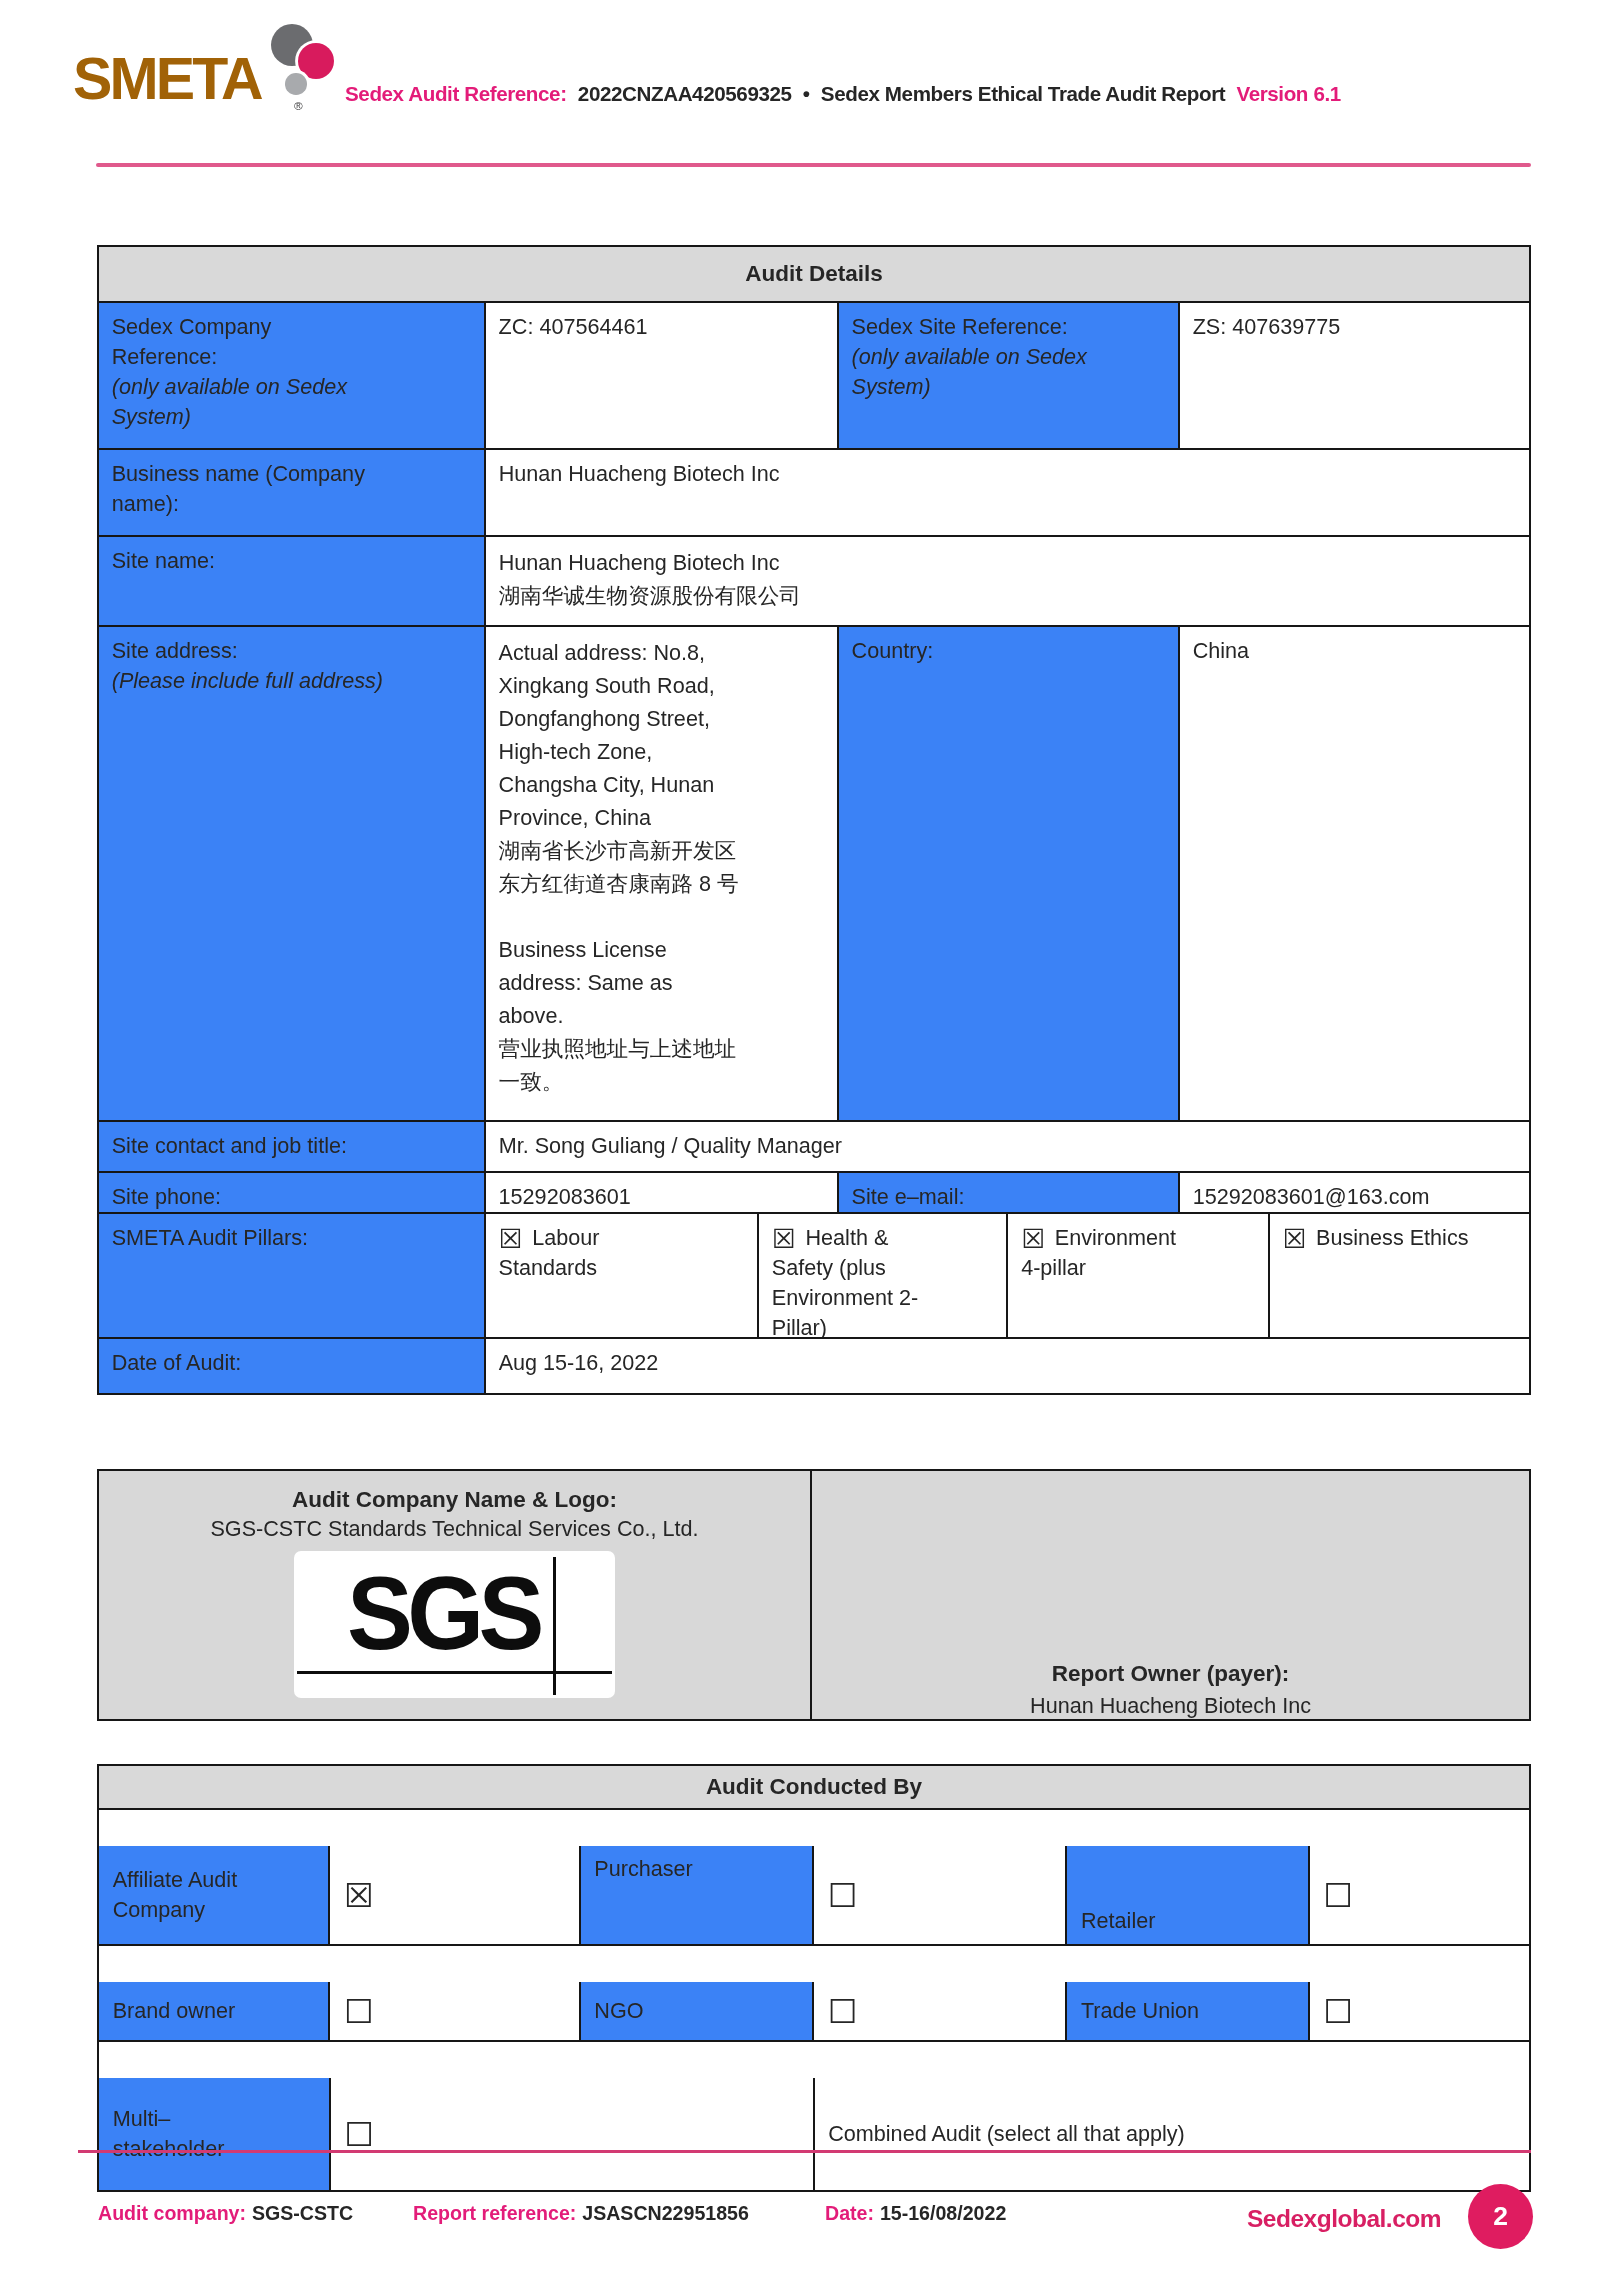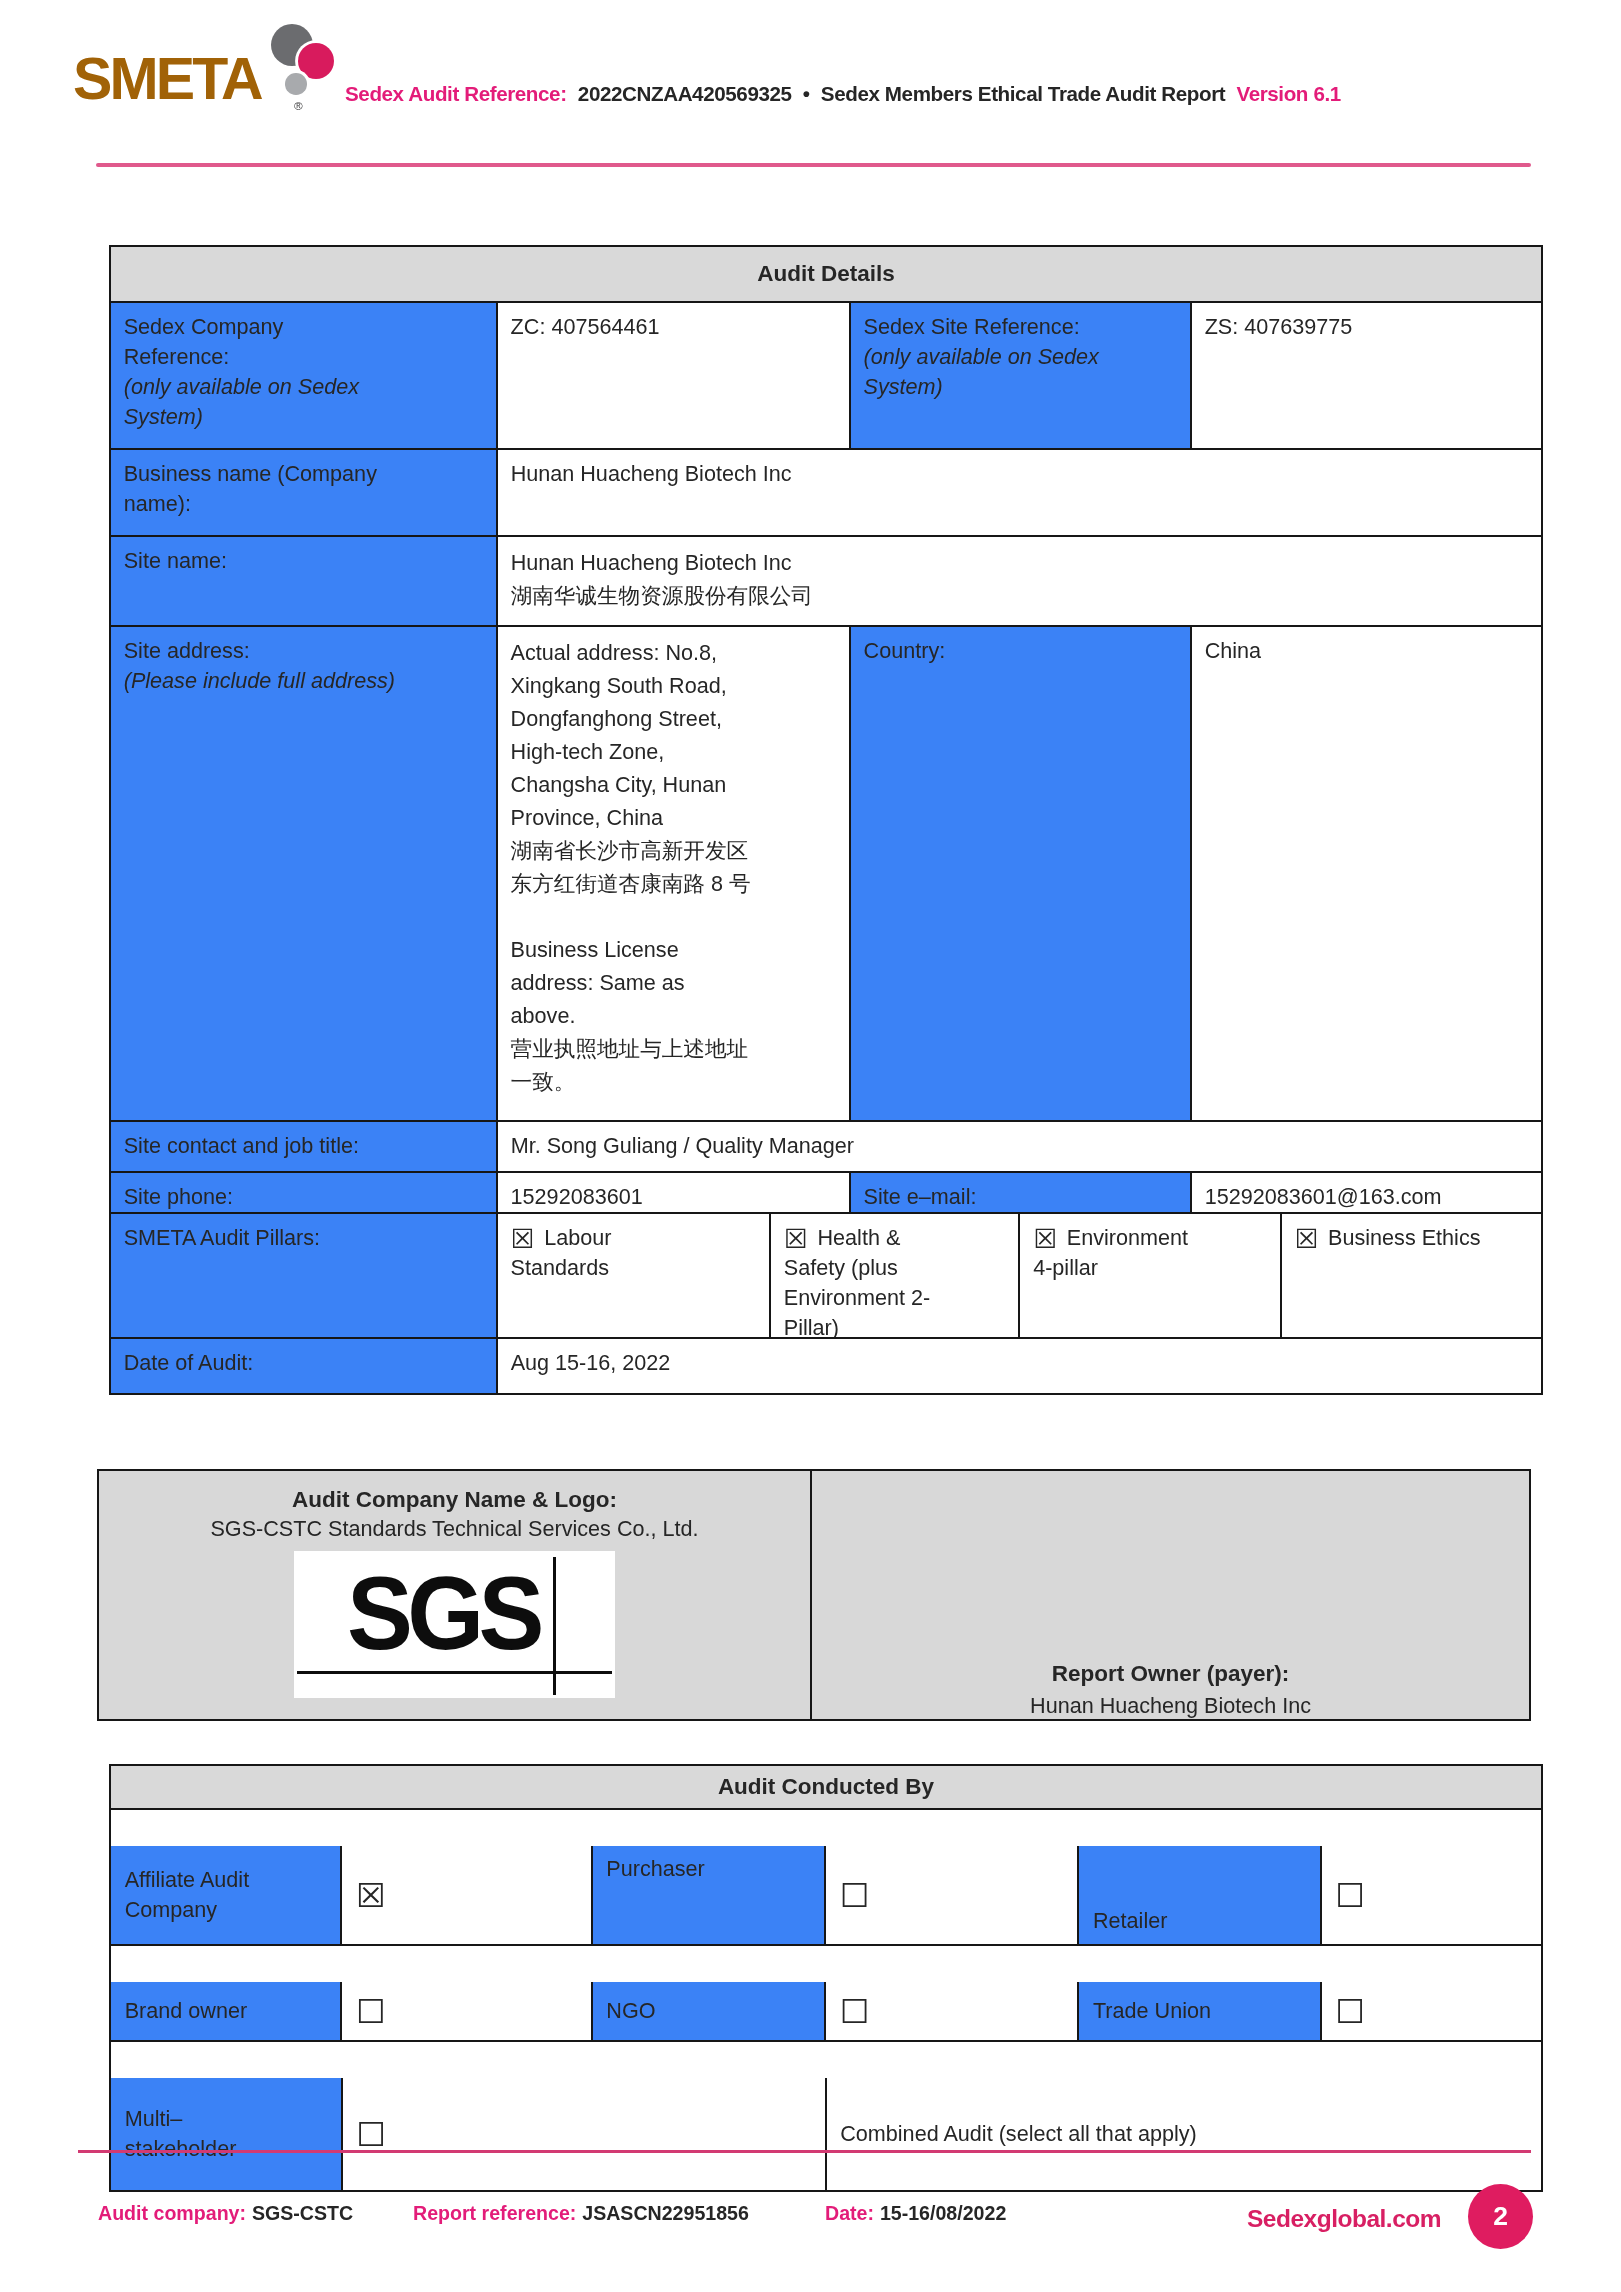--- a/index.html
+++ b/index.html
@@ -14,21 +14,21 @@
   .dot-pink  { left:298px; top:43px; width:36px; height:36px; background:#d81b5d; box-shadow:0 0 0 2.9px #fff; }
   .dot-light { left:285px; top:73px; width:21.6px; height:21.6px; background:#a8aaad; box-shadow:0 0 0 2.9px #fff; }
   .rmark { position:absolute; left:294px; top:99px; font-size:11.8px; color:#414042; }
   .refline { position:absolute; left:345px; top:82px; font-size:20.6px; font-weight:600; letter-spacing:-0.4px; white-space:nowrap; }
   .refline span { margin-right:5.9px; }
   .pink { color:#e31c79; }
   .heavy { font-weight:800; }
   .rule-top { position:absolute; left:96px; top:163px; width:1435px; height:3.9px; background:#e0598c; border-radius:2px; }
 
   
-  .tbl { position:absolute; left:97px; width:1434px; border:2.9px solid #161616; display:flex; flex-direction:column; background:#fff;margin-left:12px; }
+  .tbl { position:absolute; left:97px; width:1434px; border:2.9px solid #161616; display:flex; flex-direction:column; background:#fff; }
   .trow { display:flex; border-bottom:2px solid #161616; }
   .trow:last-child { border-bottom:0; }
   .cell { border-right:2px solid #161616; padding:8.8px 12.7px; font-size:21.6px; line-height:30px; overflow:hidden; }
   .cell:last-child { border-right:0; }
   .cell > span { display:block; }
   .lbl { background:#3b82f6; }
   .hdrbar { background:#d9d9d9; width:100%; display:flex; align-items:center; justify-content:center; font-weight:700; font-size:22.5px; padding:0; }
   .pre { white-space:pre-line; }
   .note { font-style:italic; }
   .tall { line-height:33px; }
@@ -40,21 +40,21 @@
   .details { top:245px; }
 
   
   .company { position:absolute; left:97px; top:1469px; width:1434px; height:252px; border:2.9px solid #161616; display:flex; }
   .company-left { width:713px; border-right:2px solid #161616; background:#d8d8d8; text-align:center; padding-top:15.7px; }
   .company-right { flex:1; background:#d8d8d8; display:flex; flex-direction:column; justify-content:flex-end; text-align:center; }
   .company-title { font-weight:700; font-size:22.5px; }
   .company-name { font-size:21.6px; margin-top:2.9px; }
   .owner-title { font-weight:700; font-size:22.5px; }
   .owner-value { font-size:21.6px; margin-top:5.9px; }
-  .sgs-box { position:relative; width:321px; height:147px; background:#fff; margin:9.8px auto 0; }
+  .sgs-box { position:relative; width:321px; height:147px; background:#fff; margin:9.8px auto 0;border-radius:7px; }
   .sgs-text { position:absolute; left:50%; top:50%; transform:translate(-56%,-60%) scaleX(.95); font-size:104px; font-weight:900; letter-spacing:-5.9px; color:#0d0d0d; }
   .sgs-hline { position:absolute; left:2.9px; right:2.9px; bottom:24.5px; height:2.9px; background:#0d0d0d; }
   .sgs-vline { position:absolute; right:59px; top:5.9px; bottom:2.9px; width:2.9px; background:#0d0d0d; }
 
   
   .conducted { top:1764px;gap:36px; }
   .c-cell { display:flex; align-items:center; padding:7.8px 13.7px; }
 
   
   .rule-bottom { position:absolute; left:78px; top:2150px; width:1453px; height:2.9px; background:#d23a72; }

